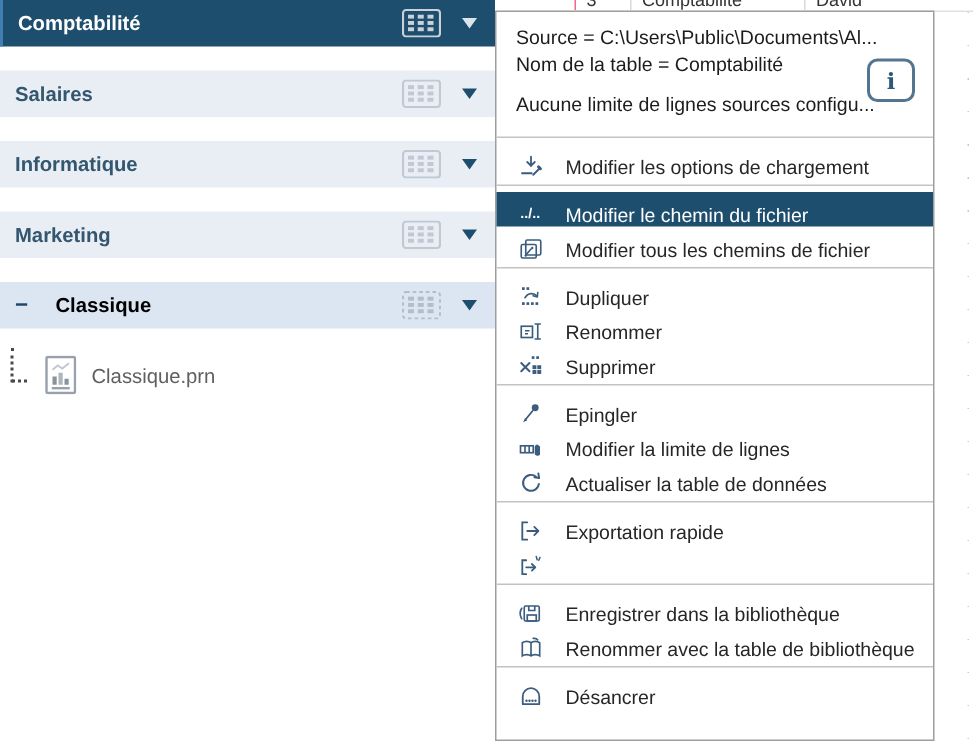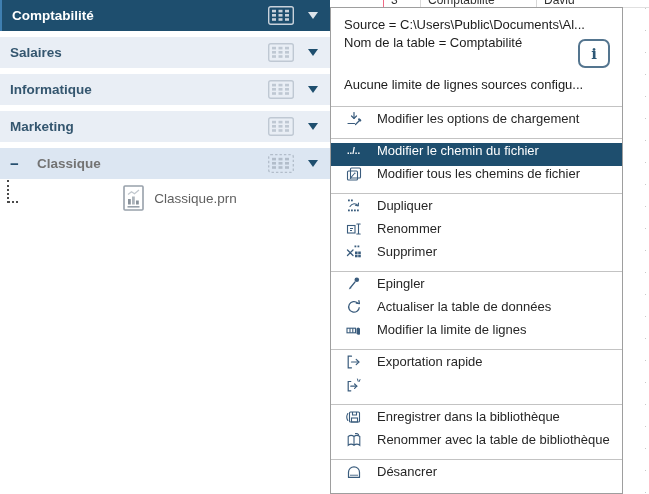--- a/index.html
+++ b/index.html
@@ -2,34 +2,34 @@
 <html><head>
 <meta charset="utf-8">
 <style>
   html,body{margin:0;padding:0;}
   .screen{width:649px;height:494px;position:relative;overflow:hidden;background:#fff;
           font-family:"Liberation Sans",sans-serif;-webkit-font-smoothing:antialiased;}
 
   
   .sidebar{position:absolute;left:0;top:0;width:330px;}
   .srow{height:31px;background:#E9EEF5;display:flex;align-items:center;
-        padding:0 12px 0 10px;margin-top:6px;box-sizing:border-box;}
+        padding:0 12px 0 10px;margin-top:16px;box-sizing:border-box;}
   .srow.first{margin-top:0;background:#1E4E6E;border-left:2px solid #3F7FB1;}
   .srow.classique{background:#DCE6F2;}
   .srow-label{font-size:13.5px;font-weight:bold;color:#34566F;white-space:nowrap;}
   .srow.first .srow-label{color:#FFFFFF;}
-  .srow.classique .srow-label{color:#737373;}
+  .srow.classique .srow-label{color:#000000;}
   .collapse-btn{width:27px;color:#1D4868;font-weight:bold;font-size:15px;line-height:1;}
   .grid-icon{margin-left:auto;color:#BFC8D3;display:flex;align-items:center;}
   .srow.first .grid-icon{color:#C9D2DB;}
   .caret{margin-left:14px;width:0;height:0;border-left:5.5px solid transparent;
          border-right:5.5px solid transparent;border-top:7px solid #1E4E6E;}
   .srow.first .caret{border-top-color:#DCE4EB;}
-  .file-row{height:30px;margin-top:4px;display:flex;align-items:center;
-            padding-left:30px;position:relative;justify-content:center;}
+  .file-row{height:30px;margin-top:16px;display:flex;align-items:center;
+            padding-left:30px;position:relative;}
   .tree-v{position:absolute;left:7px;top:-3px;height:23px;border-left:2px dotted #4A4A4A;}
   .tree-h{position:absolute;left:8px;top:18px;width:10px;border-bottom:2px dotted #4A4A4A;}
   .file-icon{margin-right:10px;display:flex;}
   .file-label{font-size:13.5px;color:#5F5F5F;}
 
   
   .sliver{position:absolute;left:333px;top:0;width:316px;height:7px;overflow:hidden;
           background:#fff;border-bottom:1px solid #E0E0E0;}
   .sliver span{position:absolute;top:-7px;font-size:12px;color:#333;white-space:nowrap;}
   .vline{position:absolute;top:0;height:7px;width:1px;}
@@ -39,27 +39,27 @@
   
   .rstrip{position:absolute;left:641px;top:8px;width:8px;height:486px;background:#fff;}
   .rstrip .dotline{position:absolute;left:4px;top:0;width:1px;height:100%;
      background:repeating-linear-gradient(to bottom,#C9C9C9 0 1px,transparent 1px 22px);}
 
   
   .menu{position:absolute;left:330px;top:7px;width:293px;height:487px;background:#fff;
         border:1px solid #9E9E9E;box-sizing:border-box;}
   .menu-header{padding:8px 12px 8px 13px;position:relative;}
   .mh-line{font-size:13px;color:#1C1C1C;line-height:17.5px;white-space:nowrap;}
-  .mh-line.limit{margin-top:25px;}
+  .mh-line.limit{margin-top:10px;}
   .info-btn{position:absolute;right:12px;top:31px;width:28px;height:25px;
             border:2px solid #54758F;border-radius:7px;display:flex;align-items:center;
             justify-content:center;font-family:"DejaVu Serif",serif;font-size:15px;
             font-weight:bold;color:#2D5876;background:#fff;}
   .msep{height:1px;background:#C3C3C3;margin:4px 0;}
-  .mi{height:23px;display:flex;align-items:flex-start;padding:0 6px 0 13px;cursor:default;}
+  .mi{height:23px;display:flex;align-items:flex-end;padding:0 6px 0 13px;cursor:default;}
   .mi .ic{width:19px;height:16px;margin-right:14px;color:#3A5C7D;display:flex;
           align-items:center;justify-content:center;flex:none;}
   .mi .lb{font-size:13px;color:#262626;white-space:nowrap;}
   .mi.selected{background:#1E4E6E;}
   .mi.selected .lb{color:#FFFFFF;}
   .mi.selected .ic{color:#FFFFFF;}
   .path-glyph{font-size:9.5px;font-weight:bold;letter-spacing:0;line-height:1;}
   svg{display:block;}
 </style>
 </head>
@@ -305,36 +305,36 @@
         <svg width="16" height="16" viewBox="0 0 16 16" fill="none" stroke="currentColor" stroke-width="1.2" stroke-linecap="round">
             <circle cx="10.8" cy="3.8" r="2.3" fill="currentColor" stroke="none"></circle>
             <path d="M9 6L4.5 11.5"></path>
             <path d="M2.8 13.5l1.2-2.8 1.6 1.4z" fill="currentColor" stroke="none"></path>
           </svg>
       </span>
       <span class="lb">Epingler</span>
     </div>
     <div class="mi">
       <span class="ic">
+        <svg width="16" height="16" viewBox="0 0 16 16" fill="none" stroke="currentColor" stroke-width="1.1">
+            <rect x="1" y="6.2" width="8.5" height="4.6"></rect>
+            <path d="M4 6.2v4.6M6.8 6.2v4.6"></path>
+            <path d="M10.5 10.5V7.2c0-1 .8-1.8 1.8-1.8l1.7 1.2v5.6c-1.2 1-2.6.7-3.5-.4z" fill="currentColor" stroke="none"></path>
+          </svg>
+      </span>
+      <span class="lb">Modifier la limite de lignes</span>
+    </div>
+    <div class="mi">
+      <span class="ic">
         <svg width="16" height="16" viewBox="0 0 16 16" fill="none" stroke="currentColor" stroke-width="1.3">
             <path d="M13.3 8.2A5.3 5.3 0 1 1 11.6 4"></path>
             <path d="M12.9 1.6l.5 3.1-3.1-.5" stroke-linecap="round" stroke-linejoin="round"></path>
           </svg>
       </span>
       <span class="lb">Actualiser la table de données</span>
-    </div>
-    <div class="mi">
-      <span class="ic">
-        <svg width="16" height="16" viewBox="0 0 16 16" fill="none" stroke="currentColor" stroke-width="1.1">
-            <rect x="1" y="6.2" width="8.5" height="4.6"></rect>
-            <path d="M4 6.2v4.6M6.8 6.2v4.6"></path>
-            <path d="M10.5 10.5V7.2c0-1 .8-1.8 1.8-1.8l1.7 1.2v5.6c-1.2 1-2.6.7-3.5-.4z" fill="currentColor" stroke="none"></path>
-          </svg>
-      </span>
-      <span class="lb">Modifier la limite de lignes</span>
     </div>
 
     <div class="msep"></div>
 
     <div class="mi">
       <span class="ic">
         <svg width="16" height="16" viewBox="0 0 16 16" fill="none" stroke="currentColor" stroke-width="1.2" stroke-linecap="round">
             <path d="M5.5 2.2H2.2v11.6h3.3"></path>
             <path d="M5.5 8h7.3"></path>
             <path d="M10.2 5.3L12.9 8l-2.7 2.7" stroke-linejoin="round"></path>

